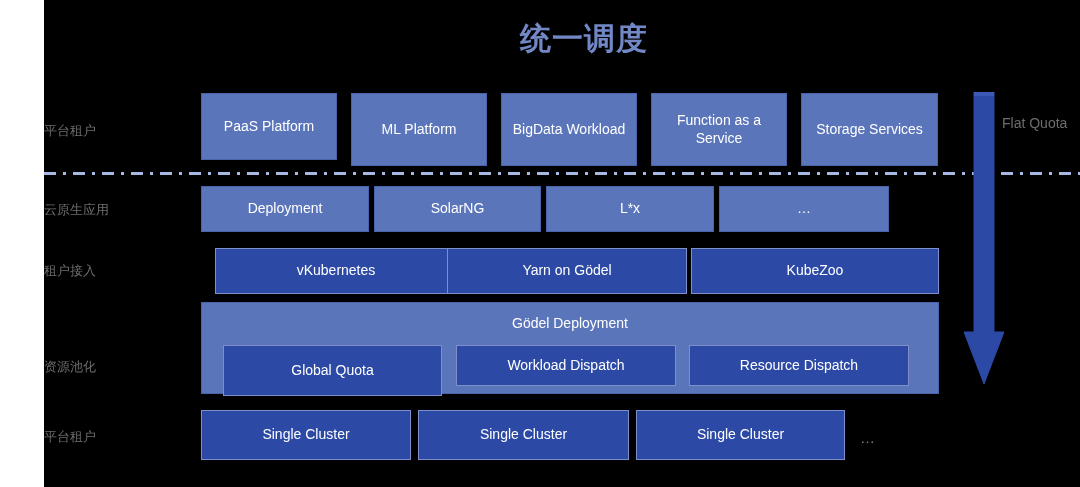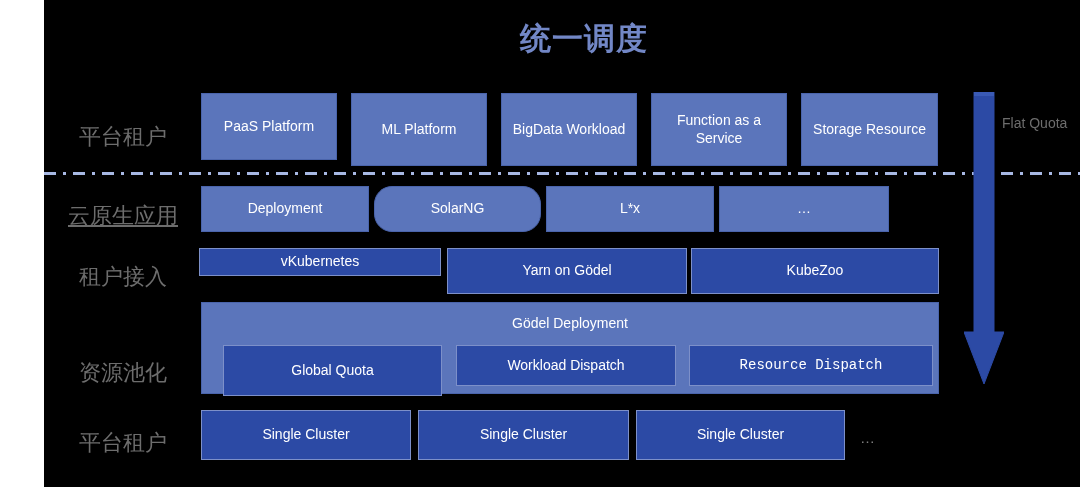--- a/index.html
+++ b/index.html
@@ -29,24 +29,24 @@
     text-align: center;
     font-size: 31px;
     font-weight: bold;
     color: #7287c6;
     letter-spacing: 1px;
   }
 
   
   .row-label {
     position: absolute;
-    left: 8px;
+    left: 0;
     width: 142px;
-    text-align: center;
-    font-size: 22px;
+    text-align: left;
+    font-size: 13px;
     color: #6d6d6d;
     white-space: nowrap;
   }
 
   
   .box {
     position: absolute;
     box-sizing: border-box;
     display: flex;
     align-items: center;
@@ -126,45 +126,45 @@
 <div id="canvas">
 
   <div class="title">统一调度</div>
 
   <div class="row-label" style="top:122px;">平台租户</div>
 
   <div class="box medium" style="left:157px;  top:93px;  width:136px; height:67px;">PaaS Platform</div>
   <div class="box medium" style="left:307px;  top:93px;  width:136px; height:73px;">ML Platform</div>
   <div class="box medium" style="left:457px;  top:93px;  width:136px; height:73px;">BigData Workload</div>
   <div class="box medium" style="left:607px;  top:93px;  width:136px; height:73px;">Function as a Service</div>
-  <div class="box medium" style="left:757px;  top:93px;  width:137px; height:73px;">Storage Resource</div>
+  <div class="box medium" style="left:757px;  top:93px;  width:137px; height:73px;">Storage Services</div>
 
   <div class="divider-dots"></div>
 
-  <div class="row-label" style="top:201px;text-decoration:underline;">云原生应用</div>
+  <div class="row-label" style="top:201px;">云原生应用</div>
 
   <div class="box medium" style="left:157px; top:186px; width:168px; height:46px;">Deployment</div>
-  <div class="box medium" style="left:330px; top:186px; width:167px; height:46px;border-radius:18px;">SolarNG</div>
+  <div class="box medium" style="left:330px; top:186px; width:167px; height:46px;">SolarNG</div>
   <div class="box medium" style="left:502px; top:186px; width:168px; height:46px;">L*x</div>
   <div class="box medium" style="left:675px; top:186px; width:170px; height:46px;">…</div>
 
   <div class="row-label" style="top:262px;">租户接入</div>
 
-  <div class="box dark" style="left:155px; top:248px; width:242px; height:28px;">vKubernetes</div>
+  <div class="box dark" style="left:171px; top:248px; width:242px; height:46px;">vKubernetes</div>
   <div class="box dark" style="left:403px; top:248px; width:240px; height:46px;">Yarn on Gödel</div>
   <div class="box dark" style="left:647px; top:248px; width:248px; height:46px;">KubeZoo</div>
 
   <div class="row-label" style="top:358px;">资源池化</div>
 
   <div class="box container" style="left:157px; top:302px; width:738px; height:92px;">
     <div class="container-title">Gödel Deployment</div>
   </div>
   <div class="box dark" style="left:179px; top:345px; width:219px; height:51px;">Global Quota</div>
   <div class="box dark" style="left:412px; top:345px; width:220px; height:41px;">Workload Dispatch</div>
-  <div class="box dark" style="left:645px; top:345px; width:244px; height:41px;font-family:Liberation Mono, monospace;">Resource Dispatch</div>
+  <div class="box dark" style="left:645px; top:345px; width:220px; height:41px;">Resource Dispatch</div>
 
   <div class="row-label" style="top:428px;">平台租户</div>
 
   <div class="box dark" style="left:157px; top:410px; width:210px; height:50px;">Single Cluster</div>
   <div class="box dark" style="left:374px; top:410px; width:211px; height:50px;">Single Cluster</div>
   <div class="box dark" style="left:592px; top:410px; width:209px; height:50px;">Single Cluster</div>
   <div class="ellipsis-text" style="left:816px; top:429px;">…</div>
 
   <svg class="arrow" viewBox="0 0 40 292">
     <polygon points="10,0 30,0 30,240 40,240 20,292 0,240 10,240" fill="#2c4aa5" stroke="#2c4aa5" stroke-width="1"></polygon>

